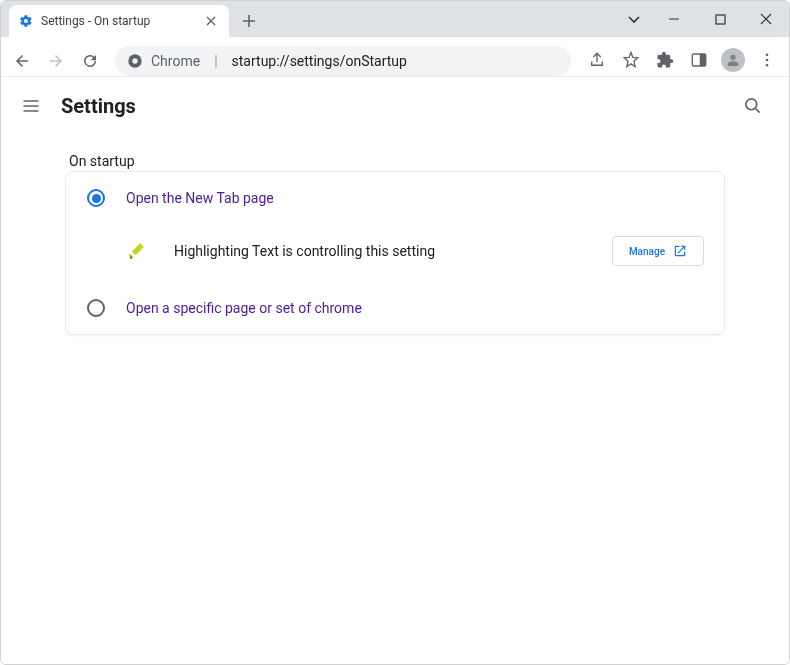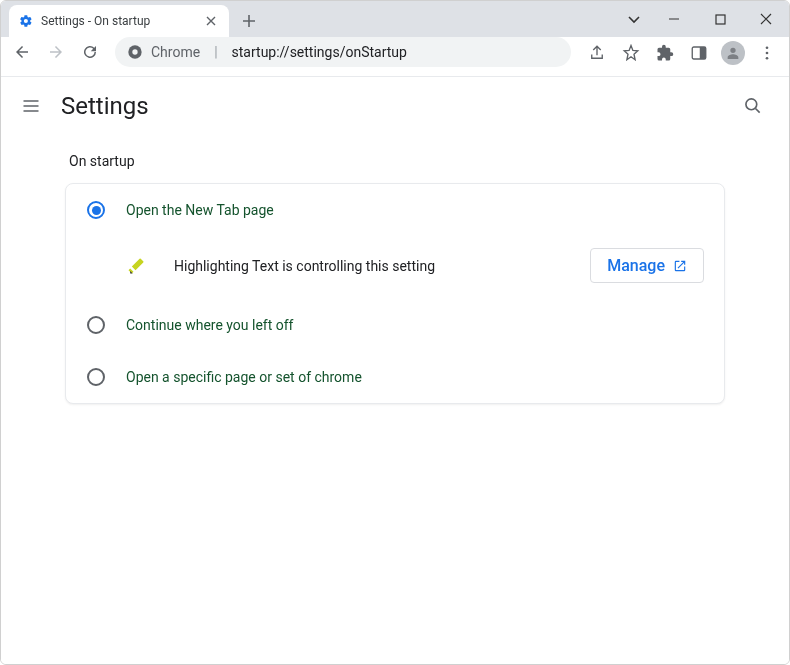--- a/index.html
+++ b/index.html
@@ -93,21 +93,21 @@
       display: flex;
       align-items: center;
       justify-content: center;
       color: #333;
     }
     .toolbar {
       height: 40px;
       background: #fff;
       border-bottom: 1px solid #e8eaed;
       display: flex;
-      align-items: flex-start;
+      align-items: flex-end;
       padding: 0 6px;
       gap: 4px;
     }
     .nav-btn {
       width: 30px;
       height: 30px;
       display: flex;
       align-items: center;
       justify-content: center;
       border-radius: 50%;
@@ -179,58 +179,58 @@
     .hamburger {
       width: 24px;
       height: 24px;
       display: flex;
       align-items: center;
       justify-content: center;
       color: #5f6368;
       cursor: pointer;
     }
     .page-title {
-      font-size: 24px;
+      font-size: 20px;
       color: #202124;
-      font-weight: 400;
+      font-weight: 700;
     }
     .search-icon-right {
       margin-left: auto;
       width: 36px;
       height: 36px;
       display: flex;
       align-items: center;
       justify-content: center;
       color: #5f6368;
       cursor: pointer;
     }
     .section {
       max-width: 700px;
       margin: 18px auto 0;
       padding: 0 20px;
     }
     .section-title {
       font-size: 14px;
       color: #202124;
-      margin-bottom: 14px;
+      margin-bottom: 2px;
       padding-left: 4px;
     }
     .card {
       border: 1px solid #e8eaed;
       border-radius: 8px;
       background: #fff;
       box-shadow: 0 1px 2px rgba(60,64,67,0.08);
     }
     .radio-row {
       display: flex;
       align-items: center;
       padding: 16px 20px;
       gap: 20px;
       font-size: 14px;
-      color: #14532d;
+      color: #4c1d95;
       cursor: pointer;
     }
     .radio-wrap {
       width: 20px;
       height: 20px;
       display: flex;
       align-items: center;
       justify-content: center;
     }
     .radio-outer {
@@ -268,21 +268,21 @@
     }
     .sub-text {
       flex: 1;
     }
     .btn {
       padding: 7px 16px;
       border: 1px solid #dadce0;
       border-radius: 4px;
       background: #fff;
       color: #1a73e8;
-      font-size: 16px;
+      font-size: 10px;
       font-weight: 500;
       cursor: pointer;
       display: inline-flex;
       align-items: center;
       gap: 8px;
     }
     .btn-group {
       display: flex;
       gap: 8px;
     }
@@ -443,26 +443,20 @@
               <span>Manage</span>
               <span>
                 <svg width="14" height="14" viewBox="0 0 24 24">
                     <path fill="#1a73e8" d="M14 3v2h3.59L7.76 14.83l1.41 1.41L19 6.41V10h2V3zM19 19H5V5h6V3H5a2 2 0 0 0-2 2v14a2 2 0 0 0 2 2h14a2 2 0 0 0 2-2v-6h-2z"></path>
                   </svg>
               </span>
             </button>
           </div>
         </div>
 
-        <div class="radio-row">
-          <div class="radio-wrap">
-            <div class="radio-outer"></div>
-          </div>
-          <span>Continue where you left off</span>
-        </div>
 
         <div class="radio-row">
           <div class="radio-wrap">
             <div class="radio-outer"></div>
           </div>
           <span>Open a specific page or set of chrome</span>
         </div>
 
       </div>
     </div>

